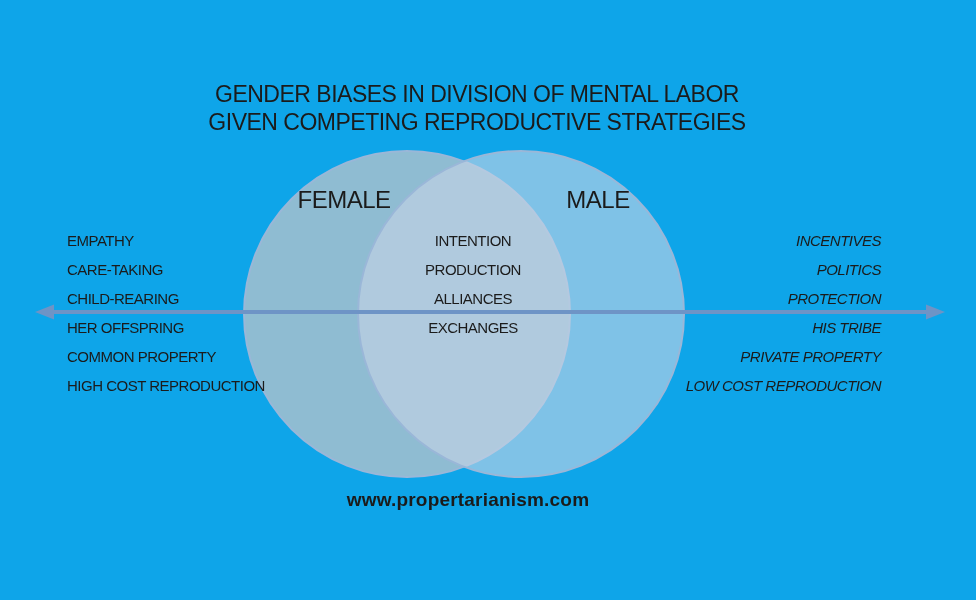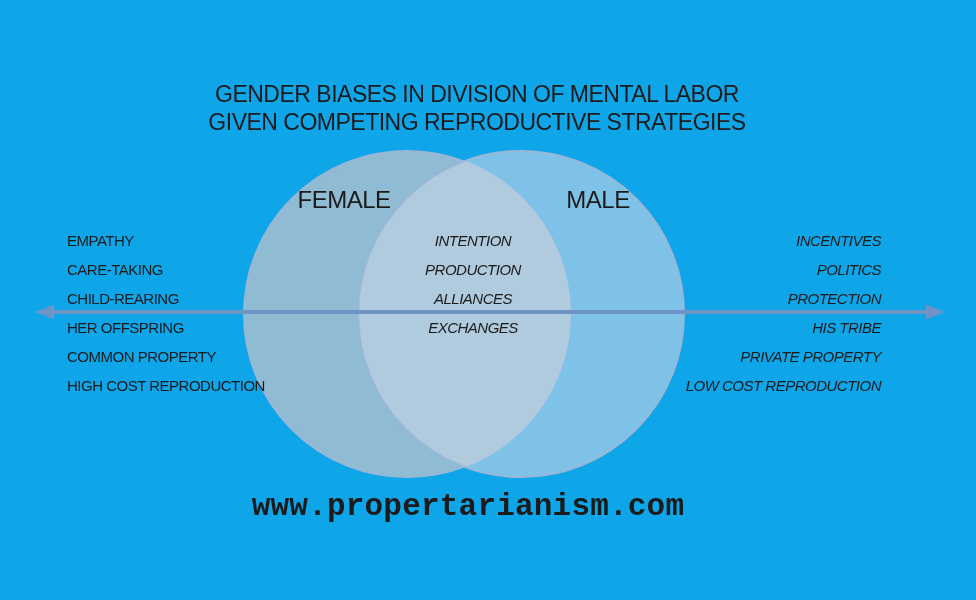--- a/index.html
+++ b/index.html
@@ -51,32 +51,31 @@
   .label-male   { left: 518px; }
   .list {
     position: absolute;
     top: 226px;
     font-size: 15px;
     line-height: 29px;
     letter-spacing: -0.5px;
     white-space: nowrap;
   }
   .list-left   { left: 67px;  text-align: left; }
-  .list-center { left: 316px; width: 314px; text-align: center; font-style: italic; }
+  .list-center { left: 316px; width: 314px; text-align: center; }
   .list-right  { right: 95px; text-align: right; font-style: italic; }
   .site-url {
     position: absolute;
     left: 0;
     top: 489px;
     width: 936px;
     text-align: center;
-    font-size: 31px;
+    font-size: 19px;
     font-weight: 700;
     letter-spacing: 0.2px;
-    font-family: Liberation Mono, monospace;
   }
 </style>
 </head>
 <body>
 
 <div class="canvas">
 
   <header class="title">
     <div>GENDER BIASES IN DIVISION OF MENTAL LABOR</div>
     <div>GIVEN COMPETING REPRODUCTIVE STRATEGIES</div>

